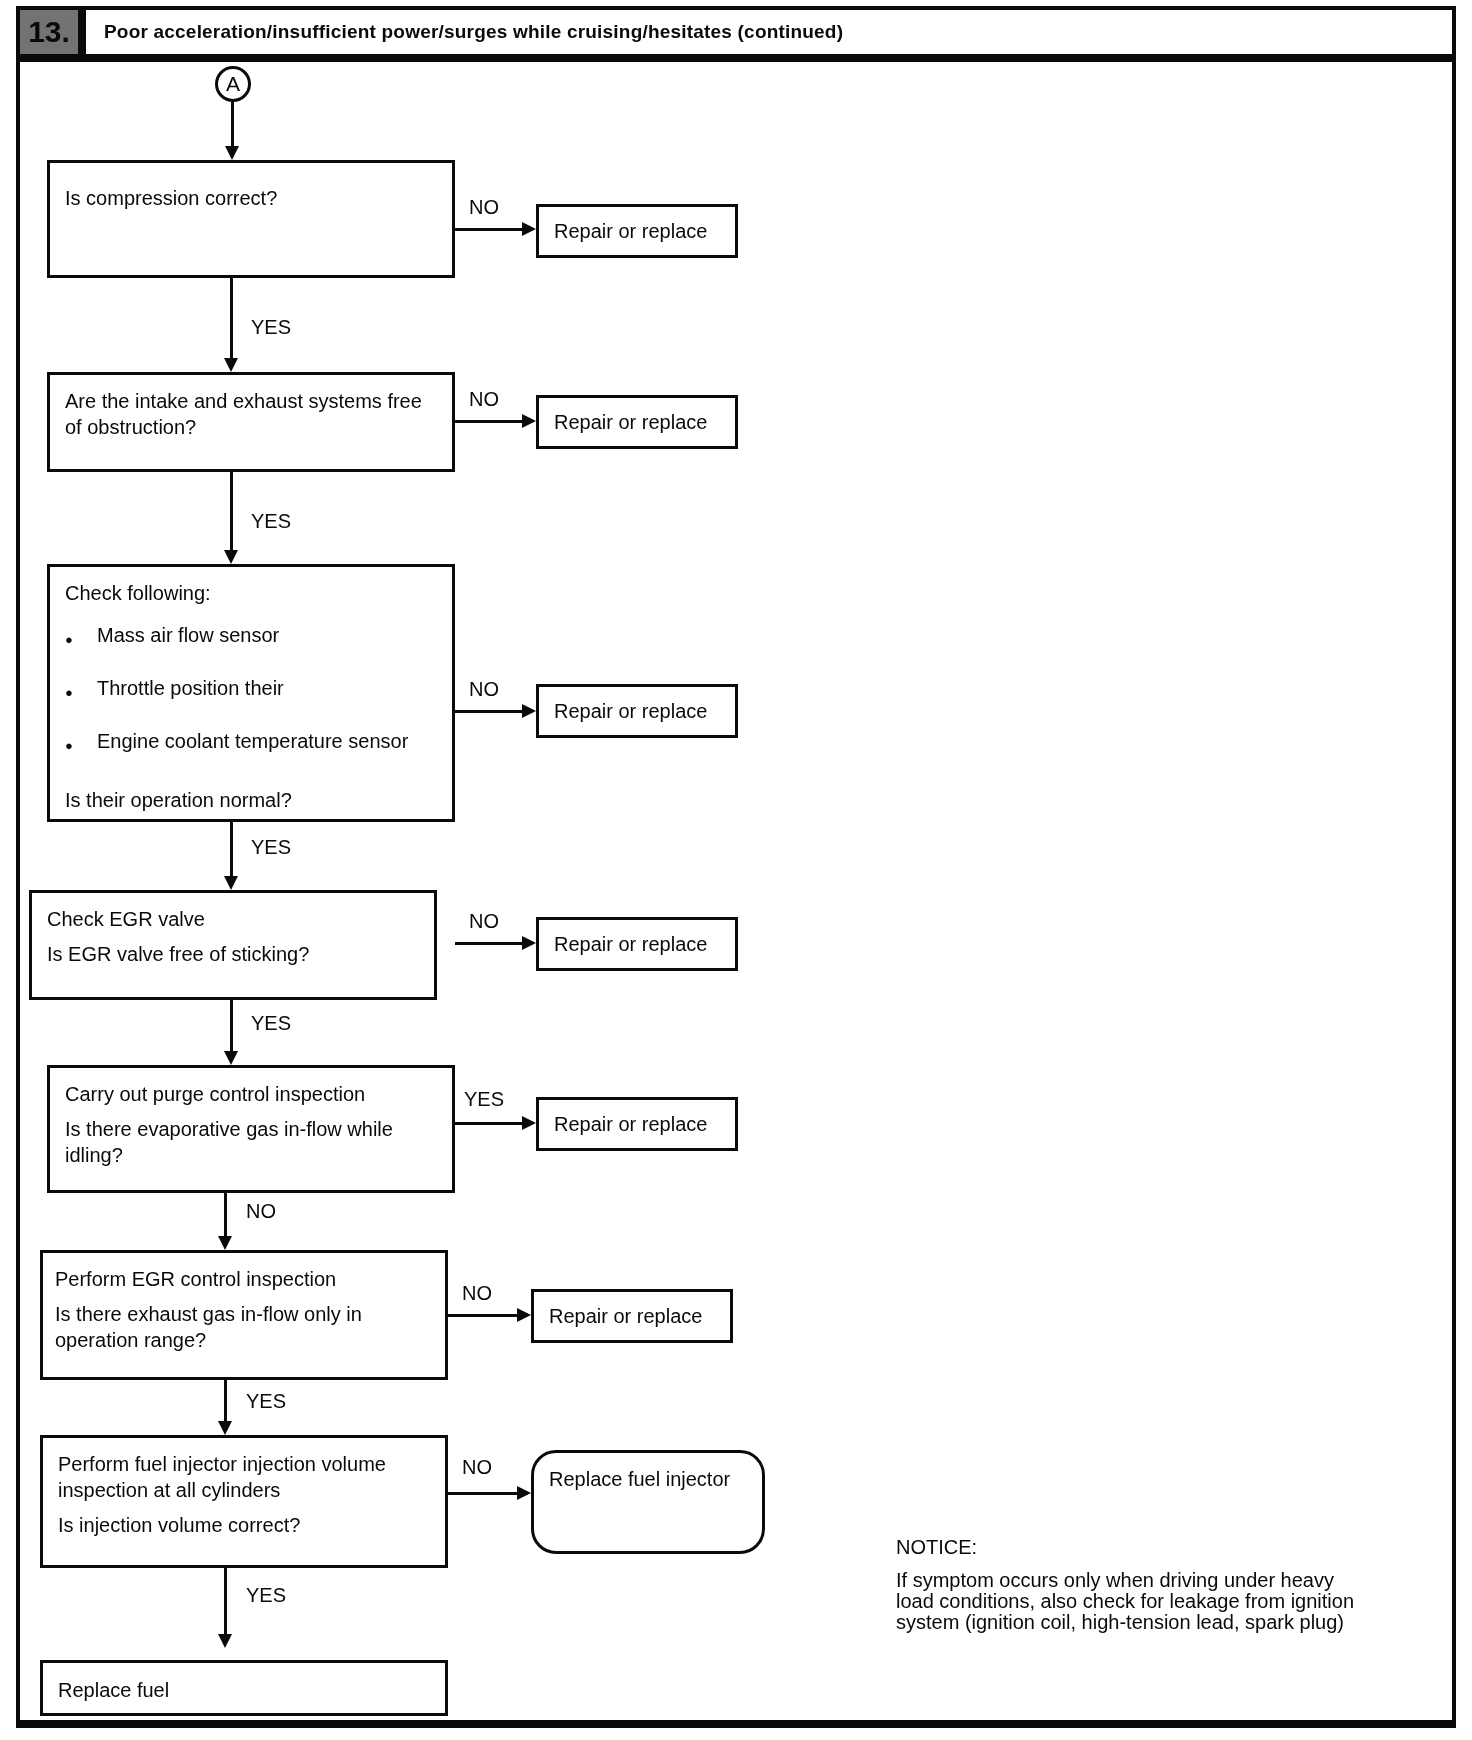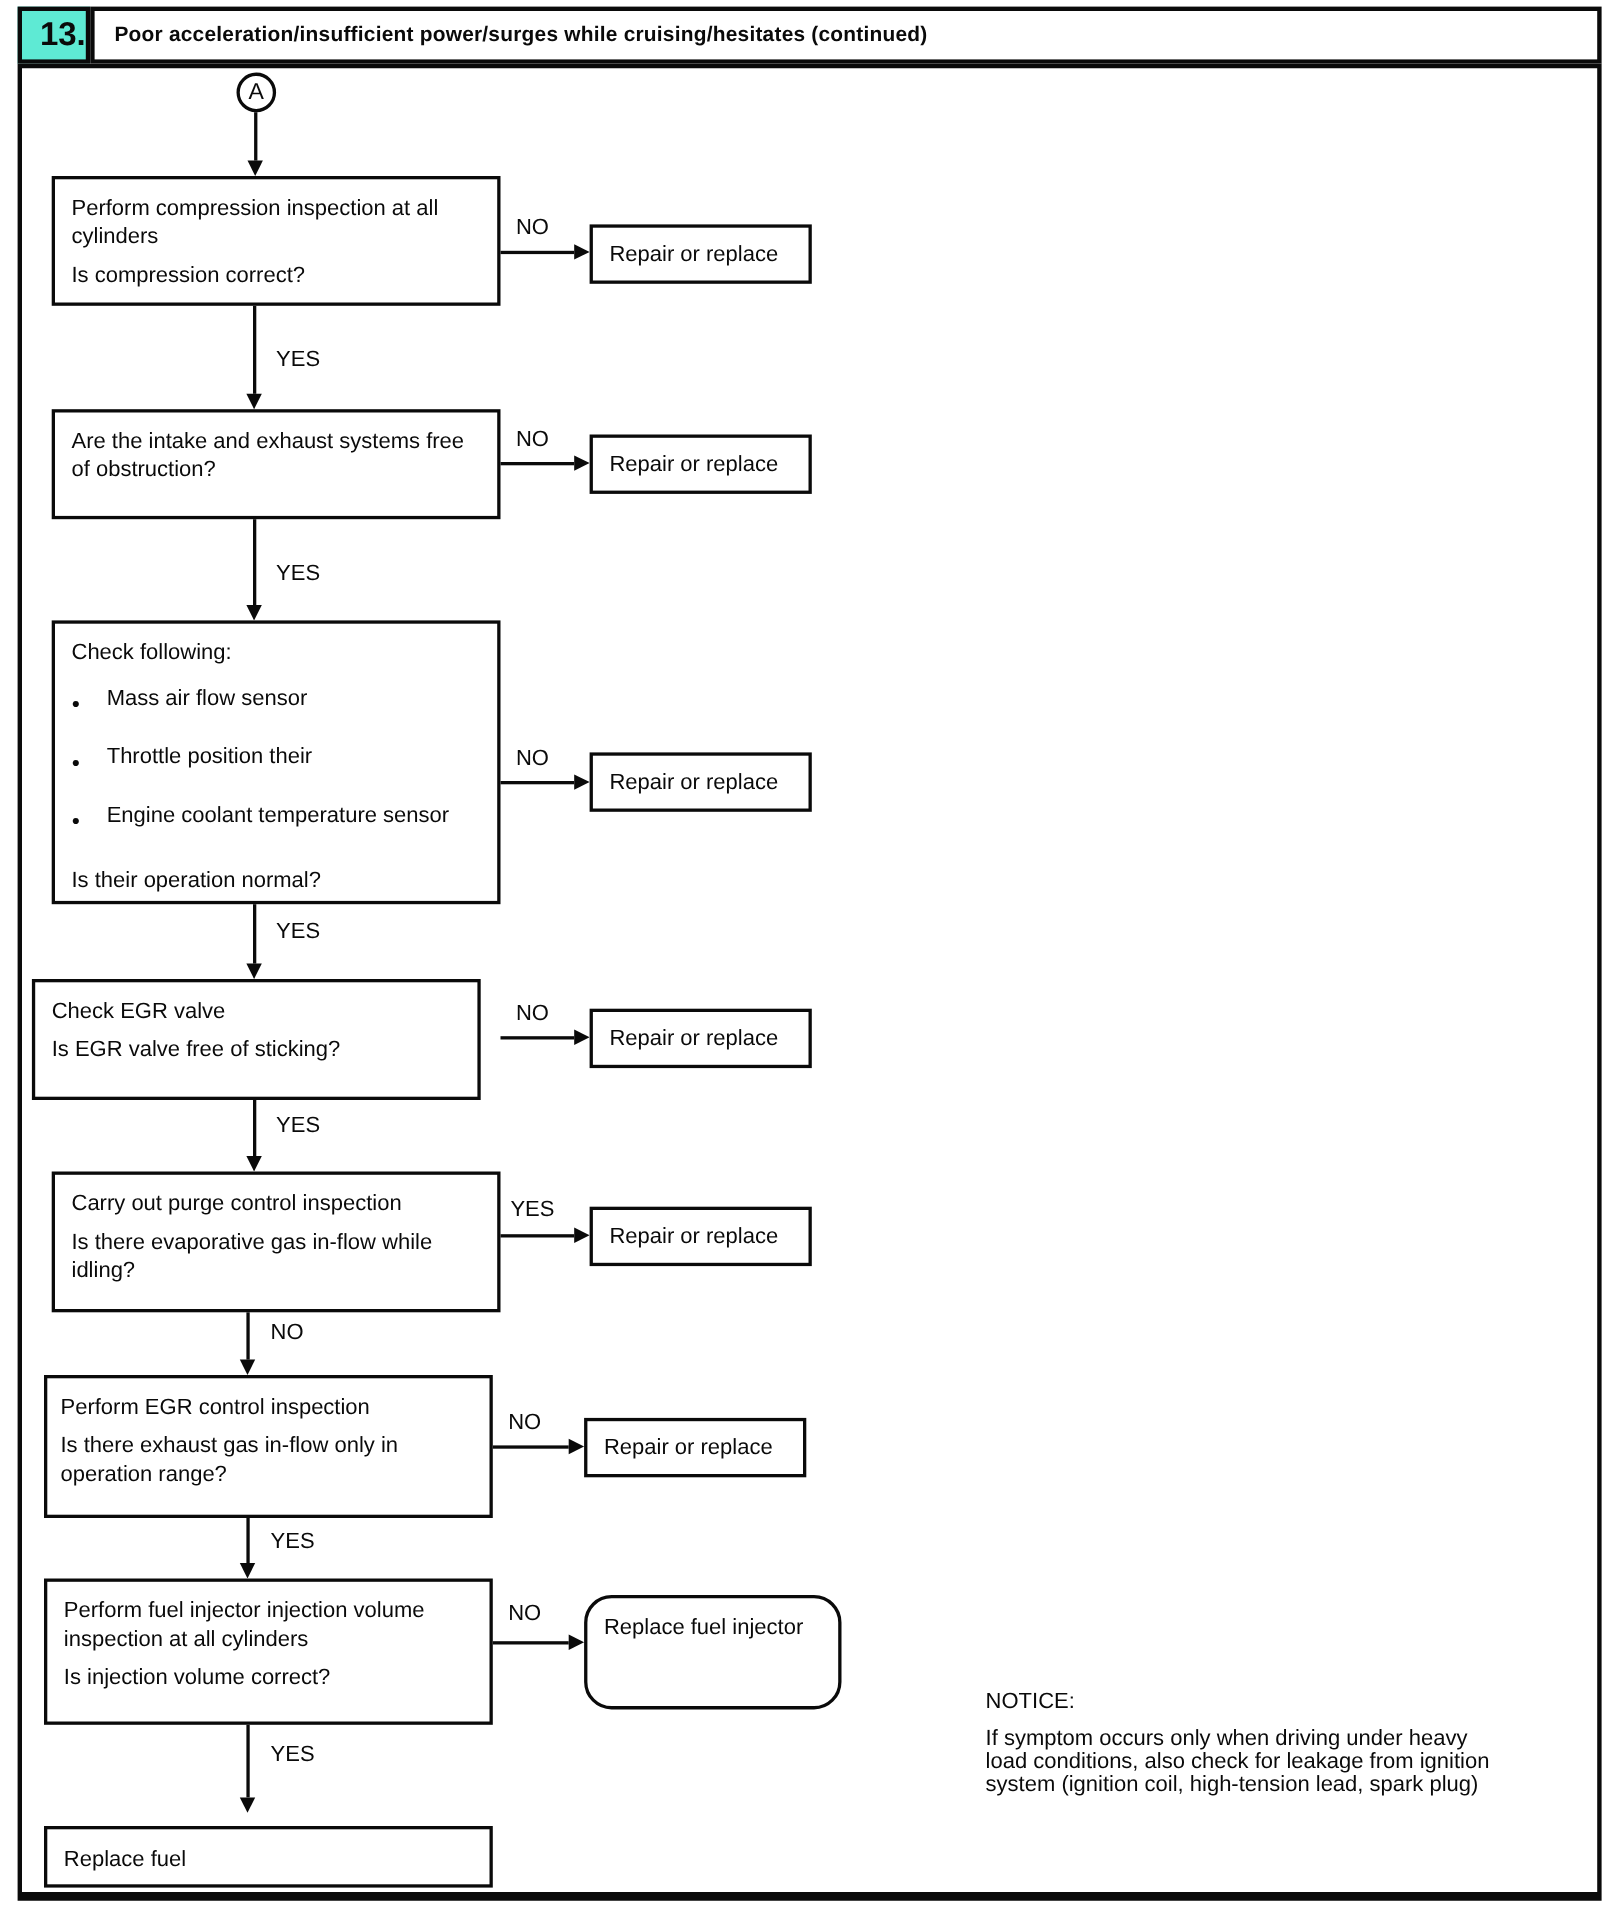--- a/index.html
+++ b/index.html
@@ -3,22 +3,22 @@
 <meta charset="utf-8">
 <style>
   html,body{margin:0;padding:0;background:#e8e8e8;}
   .sheet{
     position:relative;width:1472px;height:1740px;background:#ffffff;
     font-family:"Liberation Sans", sans-serif;color:#0a0a0a;overflow:hidden;
   }
   
   .hdr-num{
     position:absolute;left:16px;top:6px;width:66px;height:52px;
-    border:4px solid #0a0a0a;box-sizing:border-box;background:#5eead4;
-    display:flex;align-items:center;justify-content:flex-end;
+    border:4px solid #0a0a0a;box-sizing:border-box;background:#737373;
+    display:flex;align-items:center;justify-content:center;
     font-size:30px;font-weight:bold;
   }
   .hdr-title{
     position:absolute;left:82px;top:6px;width:1374px;height:52px;
     border:4px solid #0a0a0a;box-sizing:border-box;background:#fff;
     display:flex;align-items:center;padding-left:18px;
     font-size:19px;font-weight:bold;letter-spacing:0.2px;
   }
   .frame{
     position:absolute;left:16px;top:58px;width:1440px;height:1670px;
@@ -66,21 +66,20 @@
 
   <div class="frame"></div>
 
   <div class="circle">
     <span>A</span>
   </div>
   <div class="vline" style="left:231px;top:102px;height:44px;"></div>
   <div class="arr-d" style="left:225px;top:146px;"></div>
 
   <div class="qbox" style="left:47px;top:160px;width:408px;height:118px;">
-    <div>Perform compression inspection at all cylinders</div>
     <div class="q">Is compression correct?</div>
   </div>
   <span class="lbl" style="left:469px;top:196px;">NO</span>
   <div class="hline" style="left:455px;top:228px;width:67px;"></div>
   <div class="arr-r" style="left:522px;top:222px;"></div>
   <div class="rbox" style="left:536px;top:204px;width:202px;height:54px;">
     <span>Repair or replace</span>
   </div>
   <div class="vline" style="left:230px;top:278px;height:80px;"></div>
   <span class="lbl" style="left:251px;top:316px;">YES</span>

